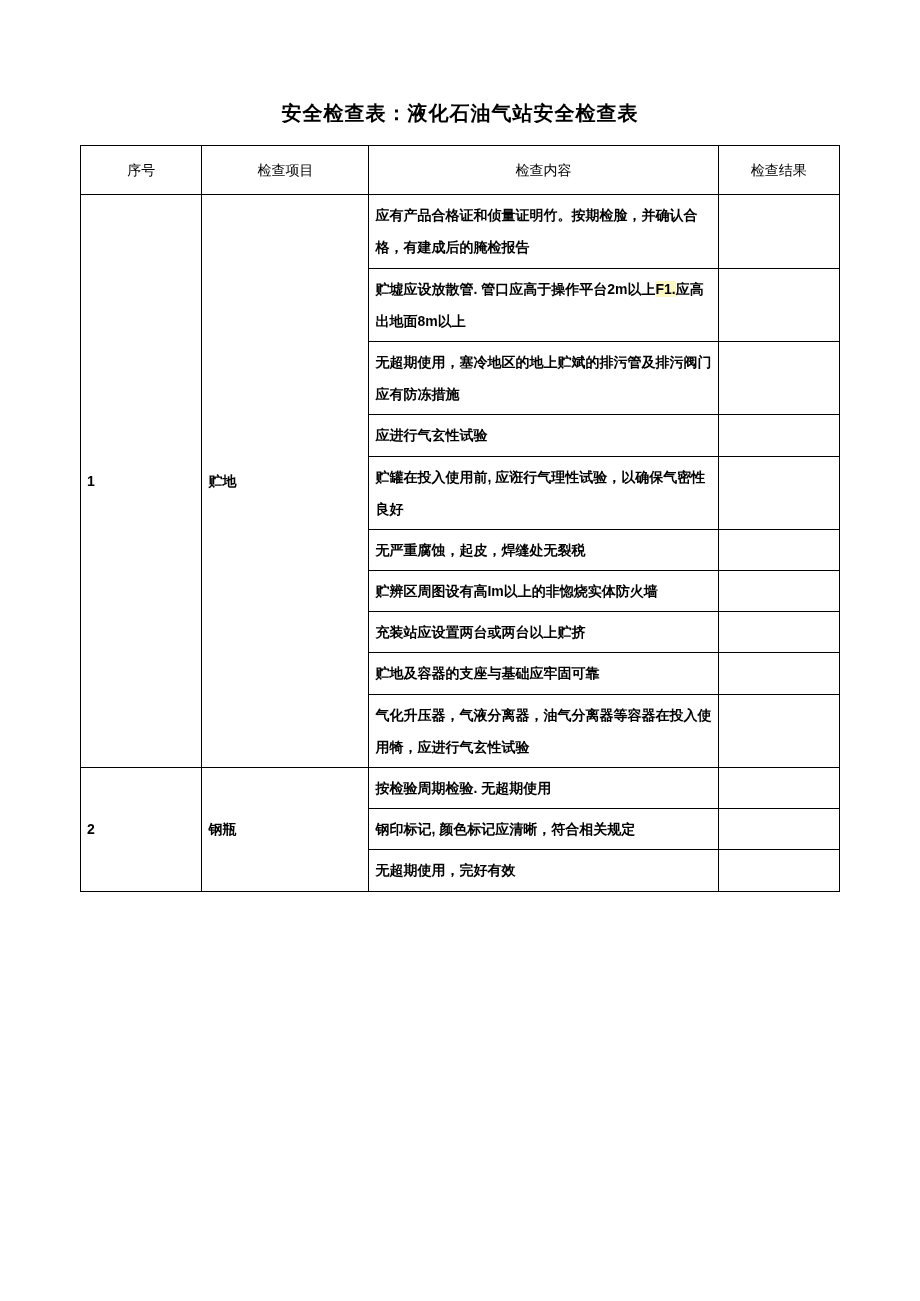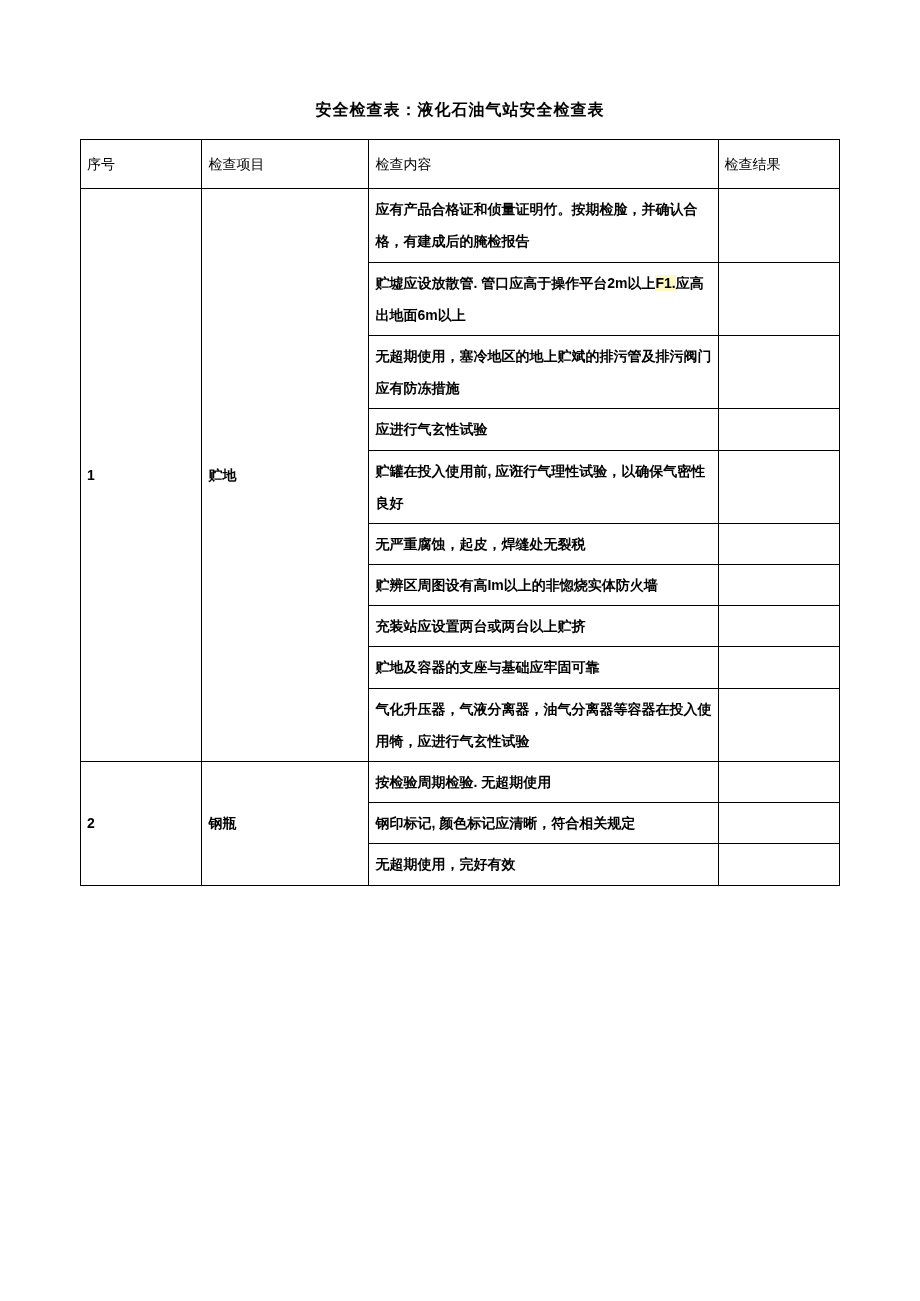--- a/index.html
+++ b/index.html
@@ -6,40 +6,41 @@
     font-family: "SimSun", "Microsoft YaHei", sans-serif;
     background: #ffffff;
     margin: 0;
     padding: 60px 80px;
     width: 920px;
     box-sizing: border-box;
     color: #000;
   }
   h1.title {
     text-align: center;
-    font-size: 16px;
+    font-size: 20px;
     font-weight: 600;
     margin: 40px 0 18px 0;
     letter-spacing: 1px;
   }
   table.checklist {
     border-collapse: collapse;
     width: 100%;
     table-layout: fixed;
   }
   table.checklist td, table.checklist th {
     border: 1px solid #000;
     font-size: 14px;
     line-height: 2.3;
     vertical-align: middle;
     padding: 4px 6px;
     text-align: left;
     font-weight: bold;
   }
   table.checklist thead th {
+    text-align: center;
     font-weight: 400;
     padding: 8px 6px;
   }
   td.seq, td.item {
     text-align: center;
     font-family: Arial, sans-serif;
   }
   td.content {
     text-align: left;
   }
@@ -75,21 +76,21 @@
     </tr>
   </thead>
   <tbody id="table-body">
   <tr>
         <td class="seq" rowspan="10">1</td>
         <td class="item" rowspan="10">贮地</td>
         <td class="content">应有产品合格证和侦量证明竹。按期检脸，并确认合格，有建成后的腌检报告</td>
         <td></td>
       </tr>
       <tr>
-        <td class="content">贮墟应设放散管. 管口应高于操作平台<span class="latin">2m</span>以上<span class="hl latin">F1.</span>应高出地面<span class="latin">6m</span>以上</td>
+        <td class="content">贮墟应设放散管. 管口应高于操作平台<span class="latin">2m</span>以上<span class="hl latin">F1.</span>应高出地面<span class="latin">8m</span>以上</td>
         <td></td>
       </tr>
       <tr>
         <td class="content">无超期使用，塞冷地区的地上贮斌的排污管及排污阀门应有防冻措施</td>
         <td></td>
       </tr>
       <tr>
         <td class="content">应进行气玄性试验</td>
         <td></td>
       </tr>

